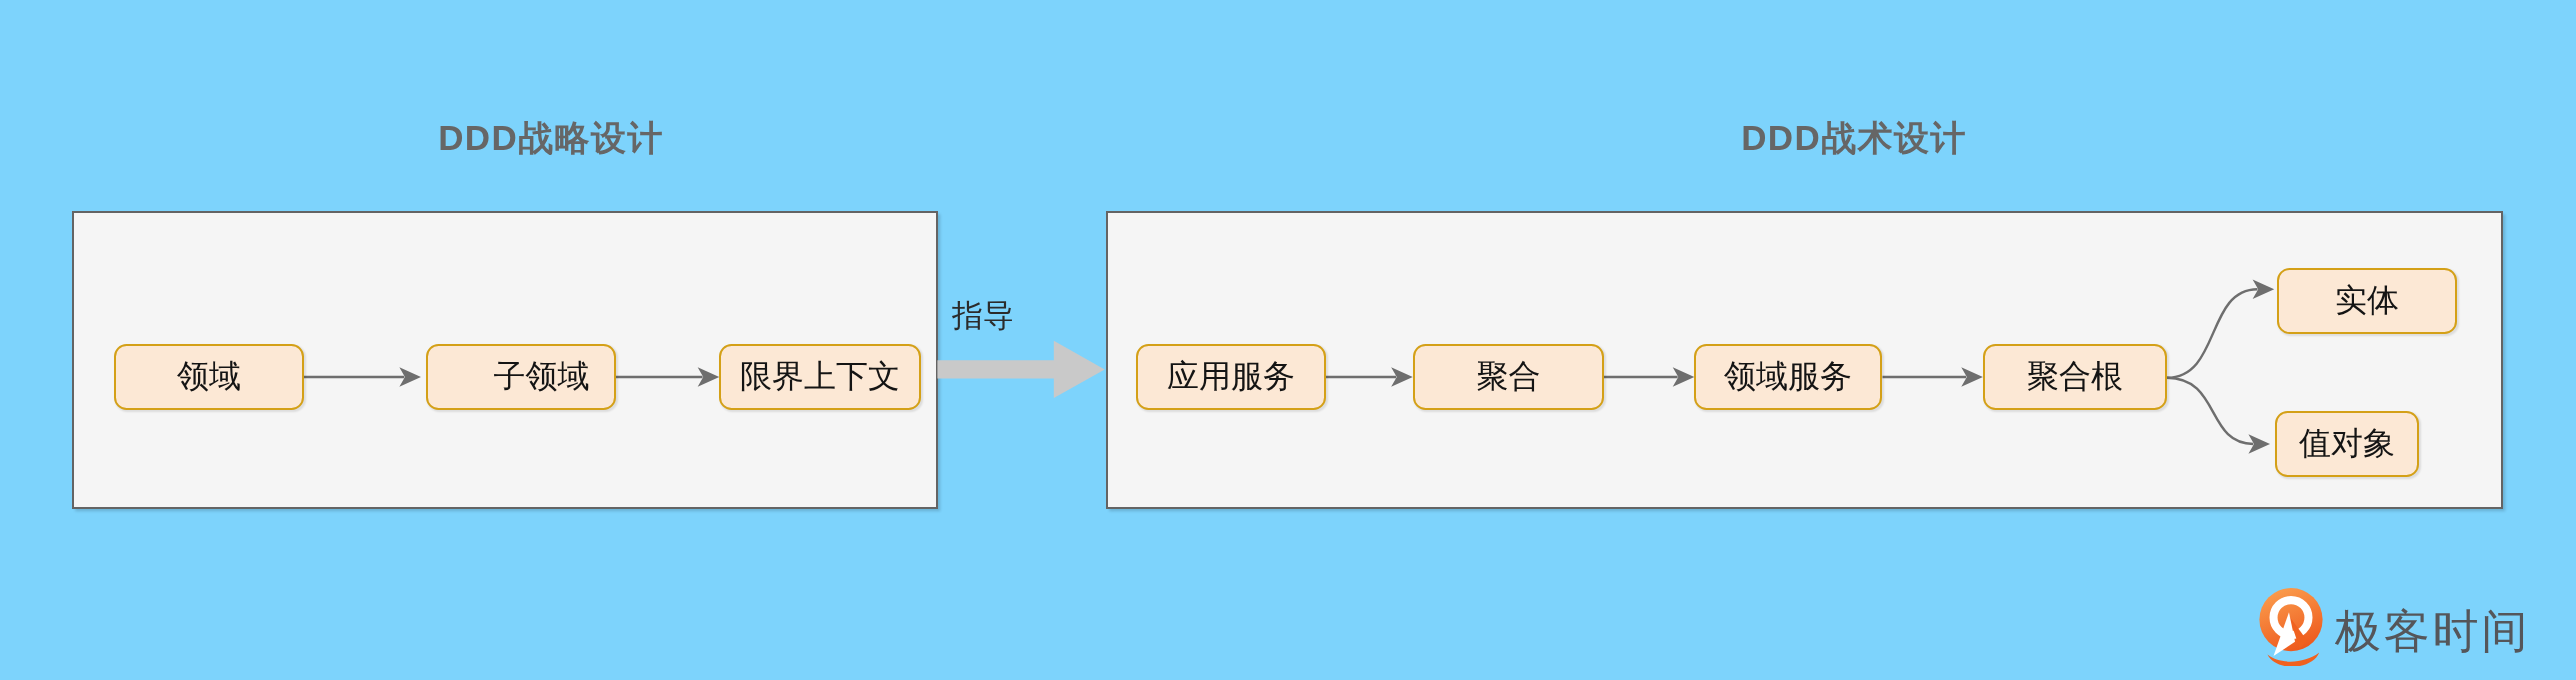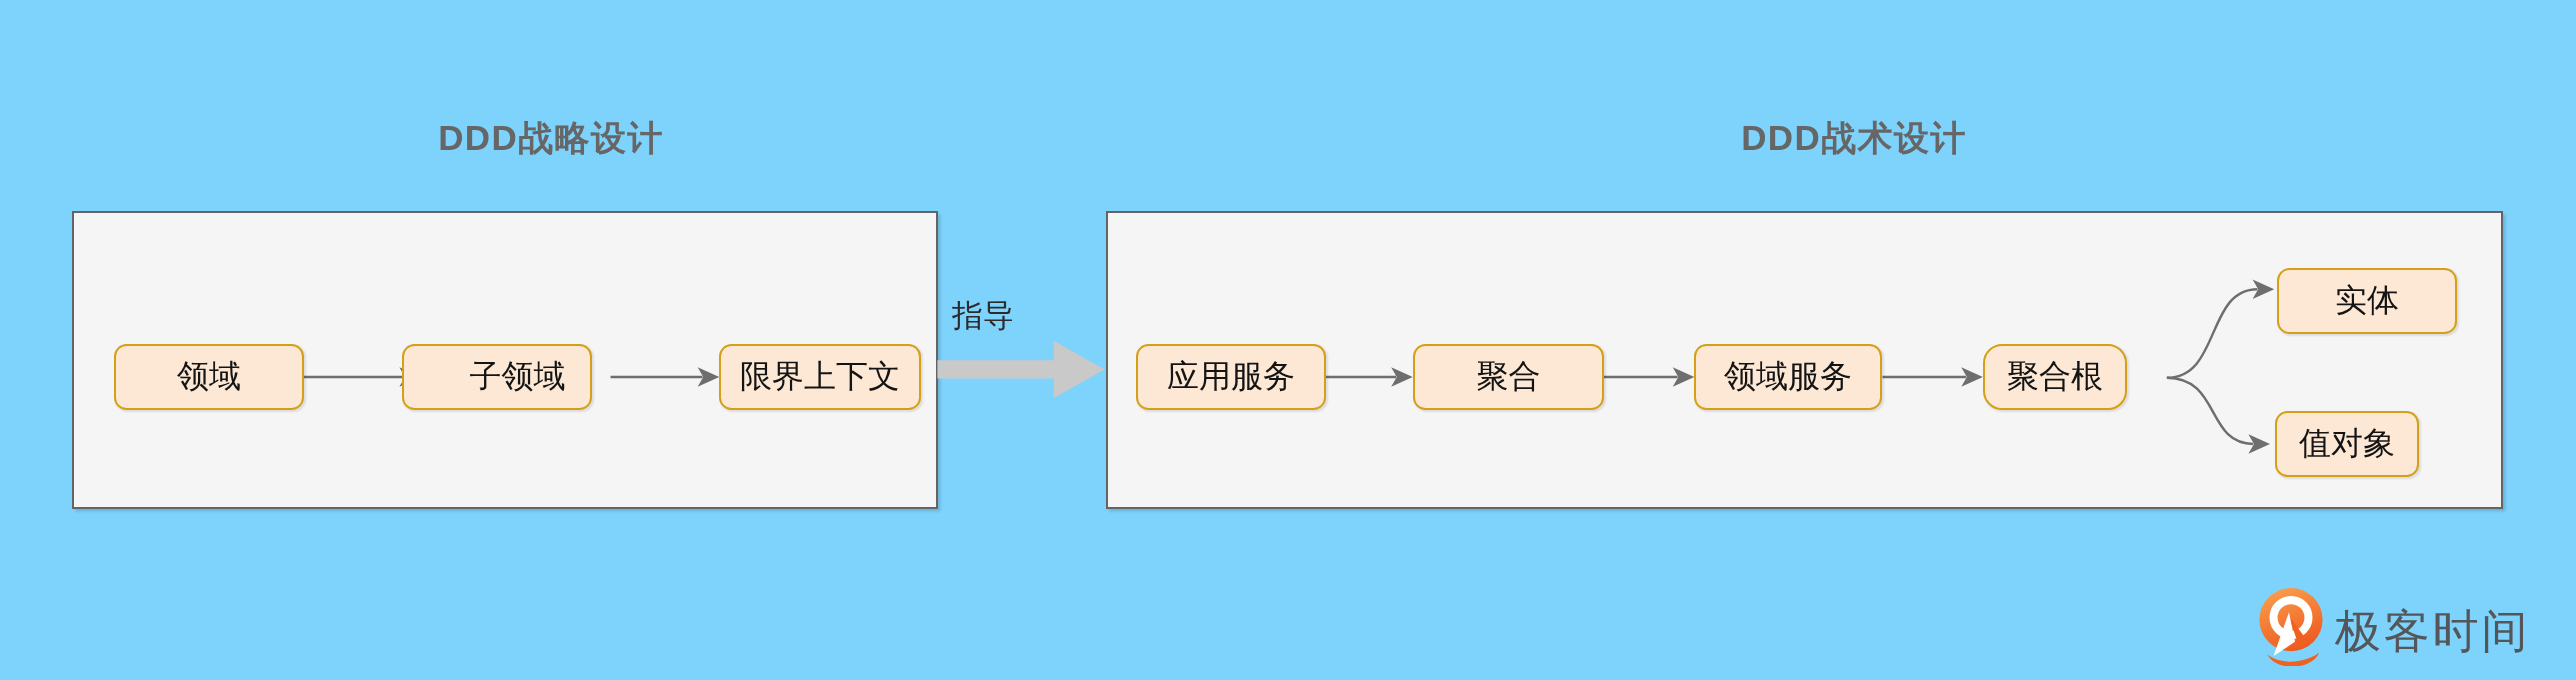--- a/index.html
+++ b/index.html
@@ -23,26 +23,26 @@
   .section-title.tactical{left:1610px;}
 
   .node{
     position:absolute;box-sizing:border-box;height:66px;top:344px;
     background:#FCE8D5;border:2.8px solid #D4A017;border-radius:12.5px;
     display:flex;align-items:center;justify-content:center;
     font-size:32px;color:#141414;font-weight:500;white-space:nowrap;
     box-shadow:1.4px 1.4px 2.1px rgba(0,0,0,0.10);
   }
   .node.domain{left:114px;width:190px;}
-  .node.subdomain{left:402px;width:190px;padding-left:41px;}
+  .node.subdomain{left:426px;width:190px;padding-left:41px;}
   .node.bounded-context{left:719px;width:202px;}
   .node.app-service{left:1136px;width:190px;}
   .node.aggregate{left:1413px;width:191px;}
   .node.domain-service{left:1694px;width:188px;}
-  .node.aggregate-root{left:1983px;width:144px;border-radius:19px;}
+  .node.aggregate-root{left:1983px;width:184px;}
   .node.entity{left:2277px;top:256px;width:180px;margin-top:12px;}
   .node.value-object{left:2275px;top:411px;width:144px;text-align:center;}
 
   .connector-layer{position:absolute;left:0;top:0;width:2576px;height:681px;pointer-events:none;}
 
   .guide-label{
     position:absolute;left:952px;top:297px;width:139px;height:38px;line-height:38px;
     text-align:left;font-size:31px;color:#2b2b2b;font-weight:500;white-space:nowrap;
   }
 

